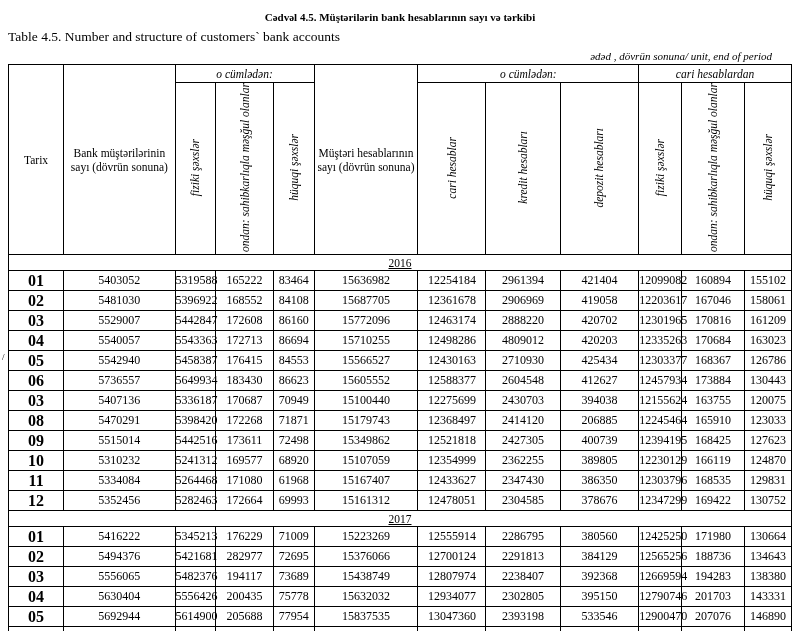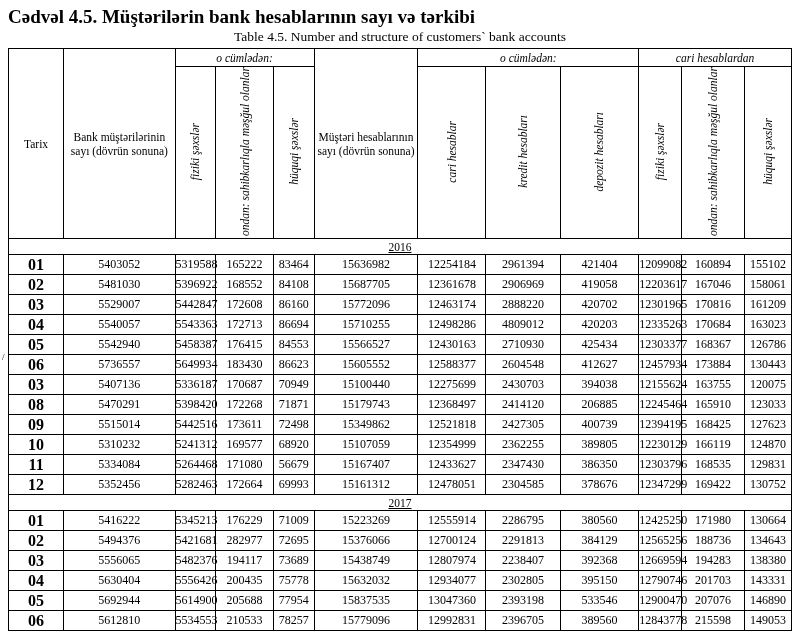--- a/index.html
+++ b/index.html
@@ -15,28 +15,28 @@
     overflow: hidden;
   }
   .page {
     position: relative;
     width: 800px;
     height: 631px;
     box-sizing: border-box;
     padding: 6px 8px 0 8px;
   }
   .title-az {
-    text-align: left;
+    text-align: center;
     font-weight: bold;
-    font-size: 19px;
+    font-size: 11px;
     line-height: 18px;
     margin-top: 2px;
   }
   .title-en {
-    text-align: center;
+    text-align: left;
     font-size: 13.5px;
     line-height: 18px;
     margin-top: 2px;
   }
   .unit-line {
     text-align: right;
     font-size: 11px;
     font-style: italic;
     margin-top: 4px;
     padding-right: 20px;
@@ -121,20 +121,21 @@
     color: #000;
   }
 </style>
 </head>
 <body>
 
 <div class="page">
 
   <div class="title-az">Cədvəl 4.5. Müştərilərin bank hesablarının sayı və tərkibi</div>
   <div class="title-en">Table 4.5. Number and structure of customers` bank accounts</div>
+  <div class="unit-line">ədəd , dövrün sonuna/ unit, end of period</div>
 
   <div class="stray-mark">/</div>
 
   <table class="data">
     <colgroup>
       <col style="width:52px">
       <col style="width:105px">
       <col style="width:38px">
       <col style="width:55px">
       <col style="width:38px">
@@ -309,21 +310,21 @@
           <td class="num">389805</td>
           <td class="num">12230129</td>
           <td class="num">166119</td>
           <td class="num">124870</td>
         </tr>
         <tr class="data-row">
           <td class="month">11</td>
           <td class="num">5334084</td>
           <td class="num">5264468</td>
           <td class="num">171080</td>
-          <td class="num">56679</td>
+          <td class="num">61968</td>
           <td class="num">15167407</td>
           <td class="num">12433627</td>
           <td class="num">2347430</td>
           <td class="num">386350</td>
           <td class="num">12303796</td>
           <td class="num">168535</td>
           <td class="num">129831</td>
         </tr>
         <tr class="data-row">
           <td class="month">12</td>

